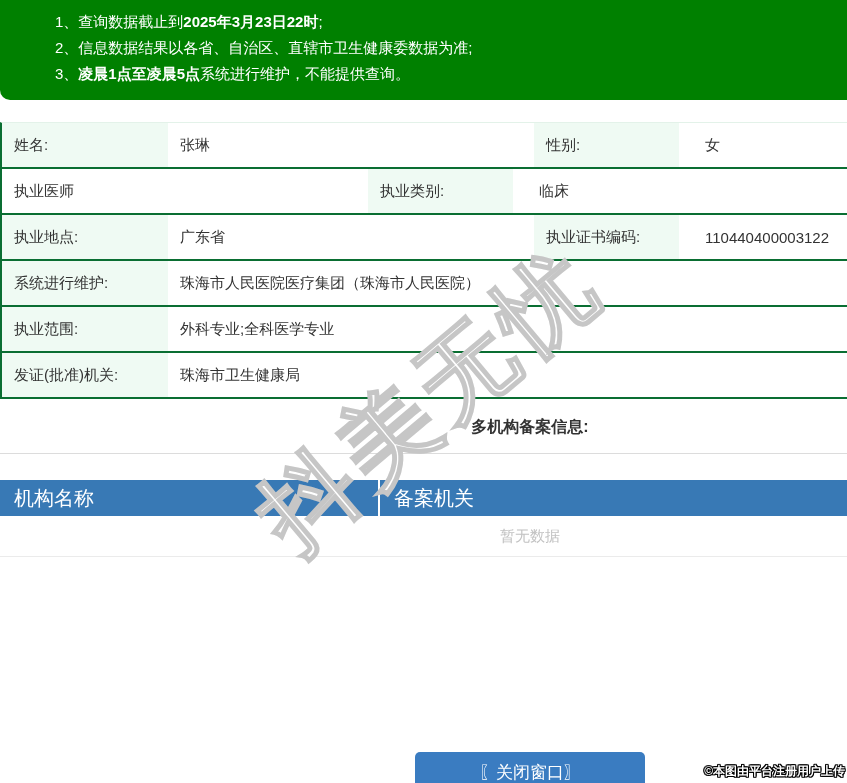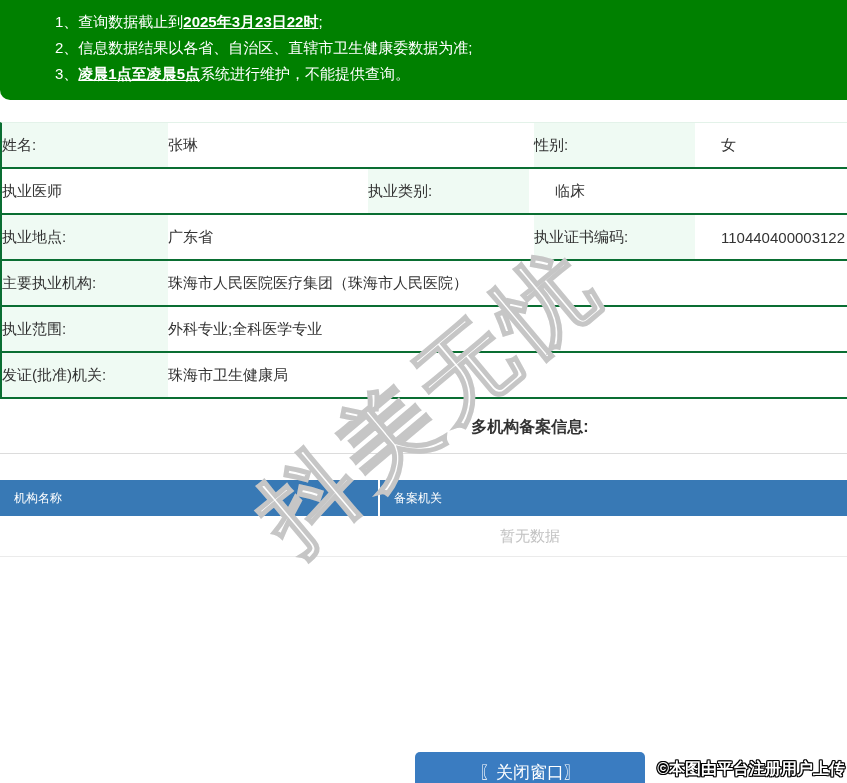--- a/index.html
+++ b/index.html
@@ -13,52 +13,52 @@
   .page { position:absolute; top:0; left:0; width:1060px; }
 
   
   .banner {
     width:1060px; height:100px; box-sizing:border-box;
     background:#008000; color:#fff;
     border-radius:0 0 10px 10px;
     padding:9px 0 0 55px;
   }
   .banner .line { font-size:15px; line-height:26px; font-weight:400; white-space:nowrap; }
-  .banner .line b { font-weight:700;text-decoration:underline; }
+  .banner .line b { font-weight:700; }
 
   
   .info-table {
     width:1060px; margin-top:22px;
     border-left:2px solid #0a6e32;
     border-top:1px solid #e3f2e9;
     box-sizing:border-box;
   }
   .irow { display:flex; height:44px; border-bottom:2px solid #0a6e32; }
   .cell { display:flex; align-items:center; font-size:15px; box-sizing:border-box; }
-  .cell-label { background:#effaf3; }
-  .cell-value { padding-left:0; }
+  .cell-label { background:#effaf3; padding-left:12px; }
+  .cell-value { padding-left:12px; }
   .w-l1 { width:166px; }
   .w-v1 { width:366px; }
-  .w-l2 { width:161px;text-align:right; }
+  .w-l2 { width:145px;text-align:right; }
   .w-v2 { flex:1; padding-left:26px; }
   .w-vfull { flex:1; }
 
   
   .section-heading {
     width:1060px; margin-top:18px; text-align:center;
     font-size:16px; font-weight:bold; color:#333;
   }
   .divider { width:1060px; margin-top:15px; border-top:1px solid #dcdcdc; }
   .grid-header {
     display:flex; width:1060px; height:36px; margin-top:26px;
     background:#3879b5;
   }
   .grid-col {
     display:flex; align-items:center; box-sizing:border-box;
-    padding-left:14px; color:#fff; font-size:12px;
+    padding-left:14px; color:#fff; font-size:20px;
     border-right:2px solid #fff;
   }
   .gc-1 { width:380px; }
   .gc-2 { width:307px; }
   .gc-3 { flex:1; border-right:none; }
   .empty-row {
     width:1060px; height:40px; display:flex; align-items:center; justify-content:center;
     color:#c2c2c2; font-size:15px; border-bottom:1px solid #ebebeb;
   }
 
@@ -77,21 +77,21 @@
   
   .close-btn {
     position:absolute; left:415px; top:752px; width:230px; height:42px;
     background:#3a7cc1; border:none; border-radius:5px;
     color:#fff; font-size:17px; text-align:center; padding:0;
     line-height:36px; cursor:pointer; z-index:4;
     font-family:"Liberation Sans","DejaVu Sans",sans-serif;
   }
   .copyright {
     position:absolute; right:2px; bottom:3px; z-index:10;
-    font-size:16px; font-weight:bold; color:#fff; white-space:nowrap;
+    font-size:12px; font-weight:bold; color:#fff; white-space:nowrap;
     text-shadow:
       -1px -1px 0 #000, 1px -1px 0 #000, -1px 1px 0 #000, 1px 1px 0 #000,
       0 -1px 0 #000, 0 1px 0 #000, -1px 0 0 #000, 1px 0 0 #000;
   }
 </style>
 </head>
 <body>
 
 <div class="page">
 
@@ -117,21 +117,21 @@
     </div>
 
     <div class="irow">
       <div class="cell cell-label w-l1">执业地点:</div>
       <div class="cell cell-value w-v1">广东省</div>
       <div class="cell cell-label w-l2">执业证书编码:</div>
       <div class="cell cell-value w-v2">110440400003122</div>
     </div>
 
     <div class="irow">
-      <div class="cell cell-label w-l1">主要执业机构:</div>
+      <div class="cell cell-label w-l1">系统进行维护:</div>
       <div class="cell cell-value w-vfull">珠海市人民医院医疗集团（珠海市人民医院）</div>
     </div>
 
     <div class="irow">
       <div class="cell cell-label w-l1">执业范围:</div>
       <div class="cell cell-value w-vfull">外科专业;全科医学专业</div>
     </div>
 
     <div class="irow">
       <div class="cell cell-label w-l1">发证(批准)机关:</div>

